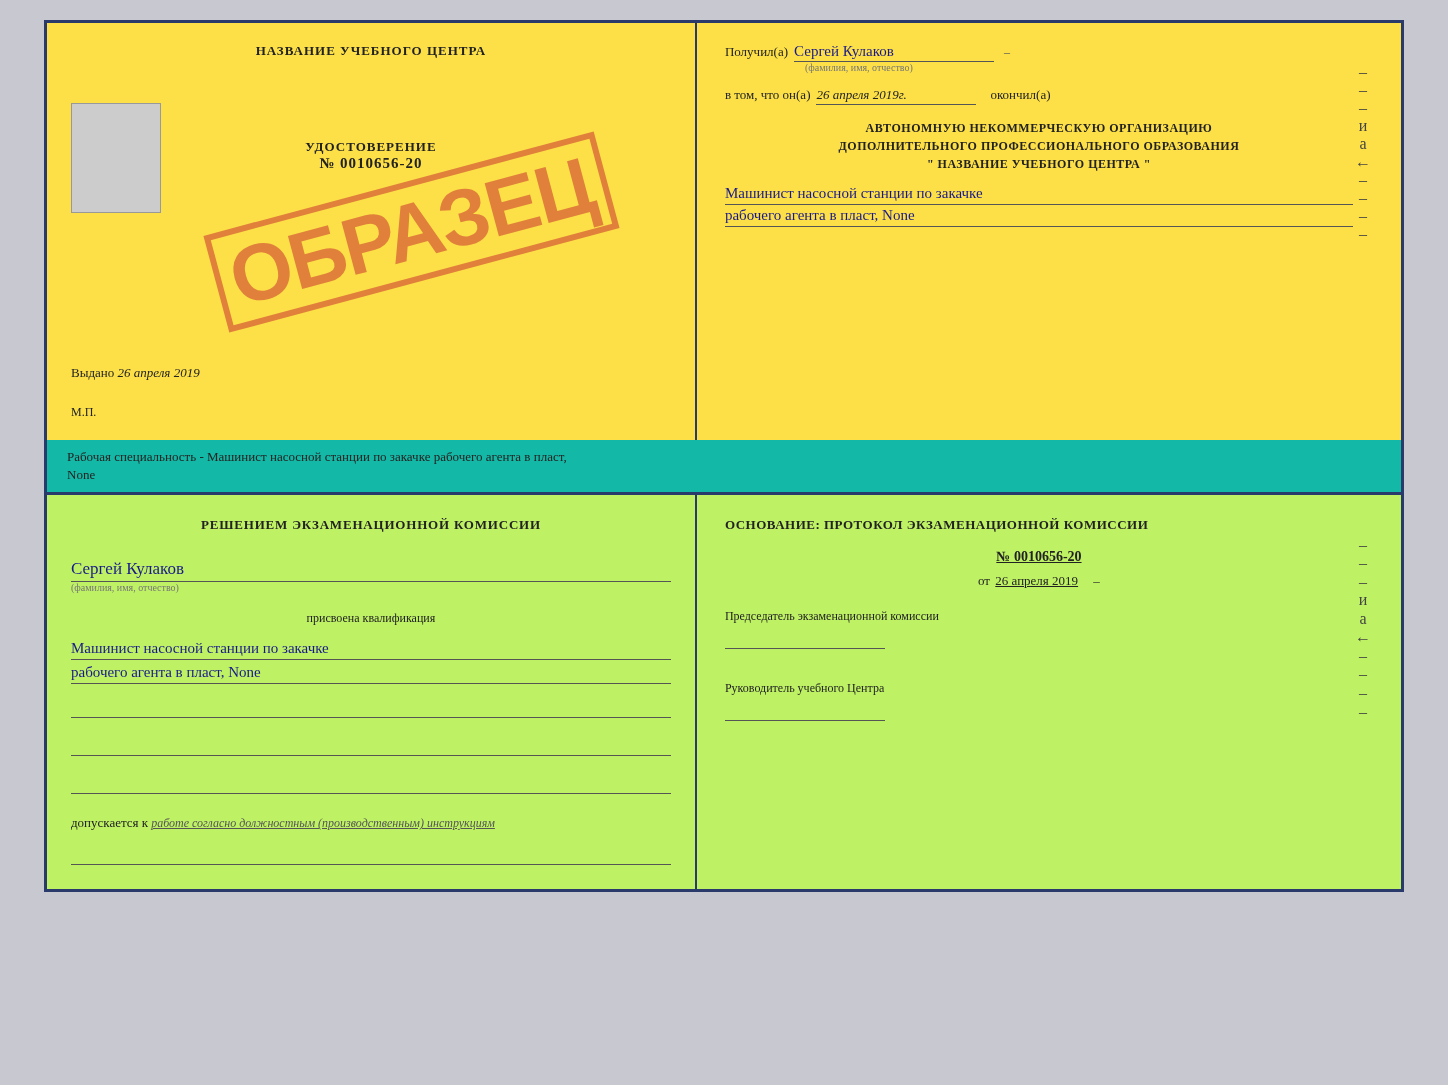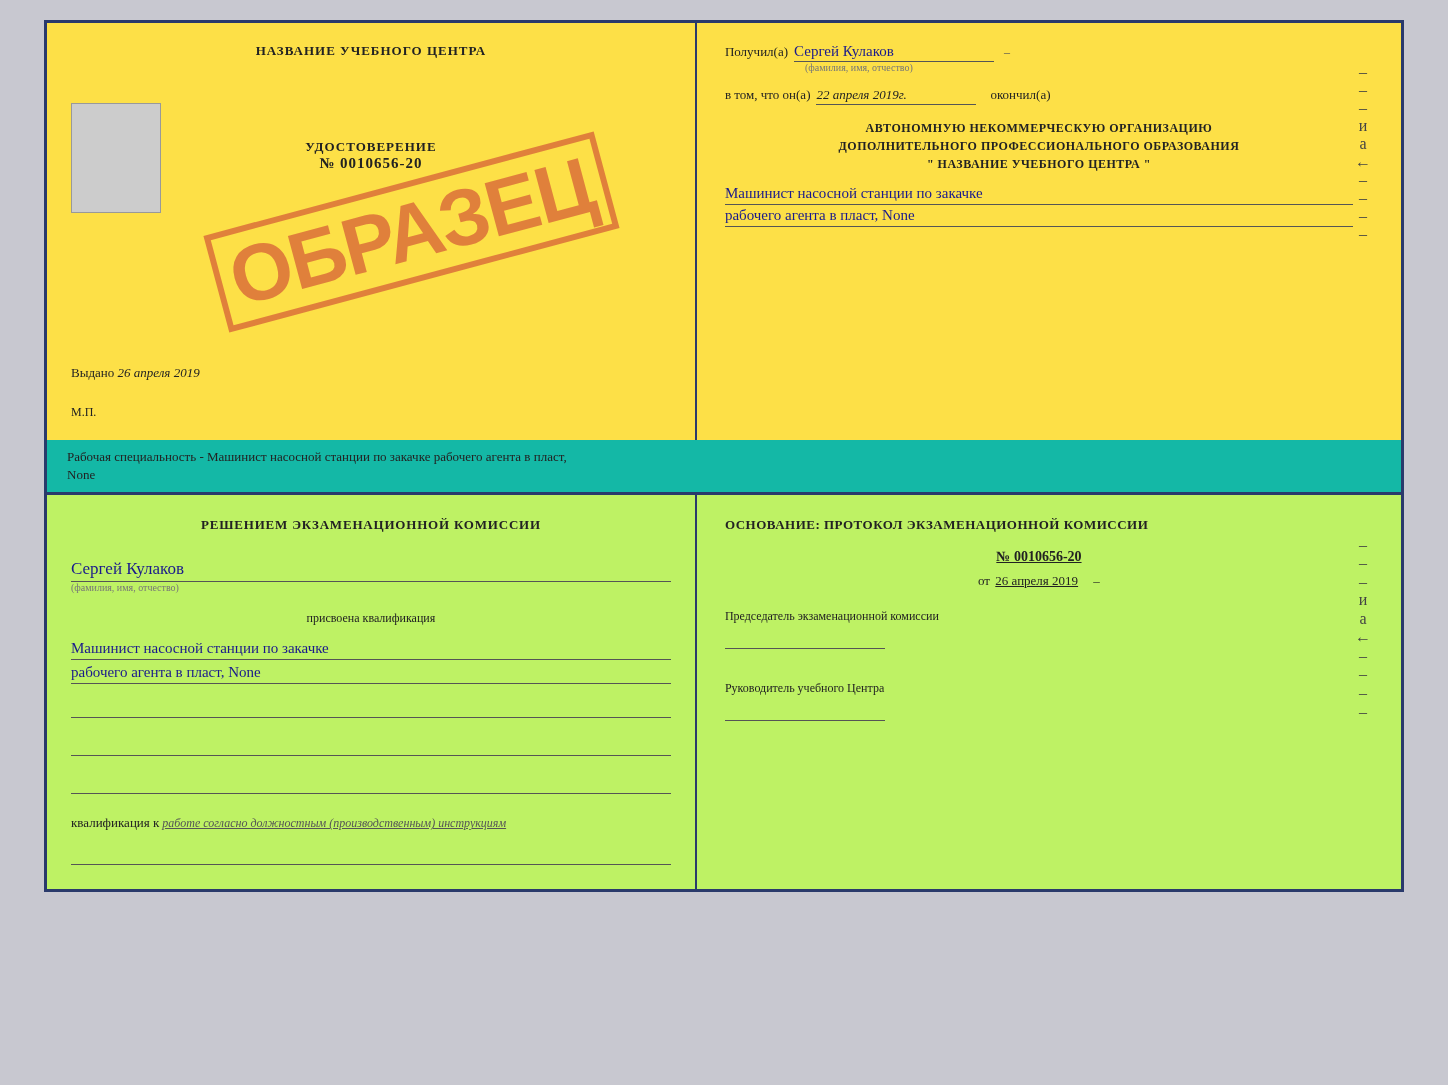--- a/index.html
+++ b/index.html
@@ -388,21 +388,21 @@
 
           <div class="field-row">
             <span class="field-label">Получил(а)</span>
             <span class="field-value-cursive">Сергей Кулаков</span>
             <span style="font-size:12px;color:#555;margin-left:4px;">–</span>
           </div>
           <div style="font-size:10px;color:#777;margin-left:80px;margin-top:0;">(фамилия, имя, отчество)</div>
 
           <div class="field-row" style="margin-top:14px;">
             <span class="field-label">в том, что он(а)</span>
-            <span class="underline-text">22 апреля 2019г.</span>
+            <span class="underline-text">26 апреля 2019г.</span>
             <span class="field-label" style="margin-left:8px;">окончил(а)</span>
           </div>
 
           <div style="margin-top:14px;">
             <div class="block-text">АВТОНОМНУЮ НЕКОММЕРЧЕСКУЮ ОРГАНИЗАЦИЮ</div>
             <div class="block-text">ДОПОЛНИТЕЛЬНОГО ПРОФЕССИОНАЛЬНОГО ОБРАЗОВАНИЯ</div>
             <div class="block-text">"   НАЗВАНИЕ УЧЕБНОГО ЦЕНТРА   "</div>
           </div>
 
           <div style="margin-top:12px;">
@@ -447,21 +447,21 @@
       <div>
         <span class="kvali-cursive">Машинист насосной станции по закачке</span>
         <span class="kvali-cursive">рабочего агента в пласт, None</span>
       </div>
 
       <span class="underline-block"></span>
       <span class="underline-block"></span>
       <span class="underline-block"></span>
 
       <div class="dopuskaetsya">
-        <span class="field-label">квалификация к</span>
+        <span class="field-label">допускается к</span>
         <span class="dopuskaetsya-value">работе согласно должностным (производственным) инструкциям</span>
       </div>
       <span class="underline-block"></span>
     </div>
 
     <div class="cert-bottom-right">
       <div class="cert-bottom-right-inner">
         <div class="cert-bottom-right-main">
 
           <div class="bottom-right-label">Основание: протокол экзаменационной комиссии</div>

